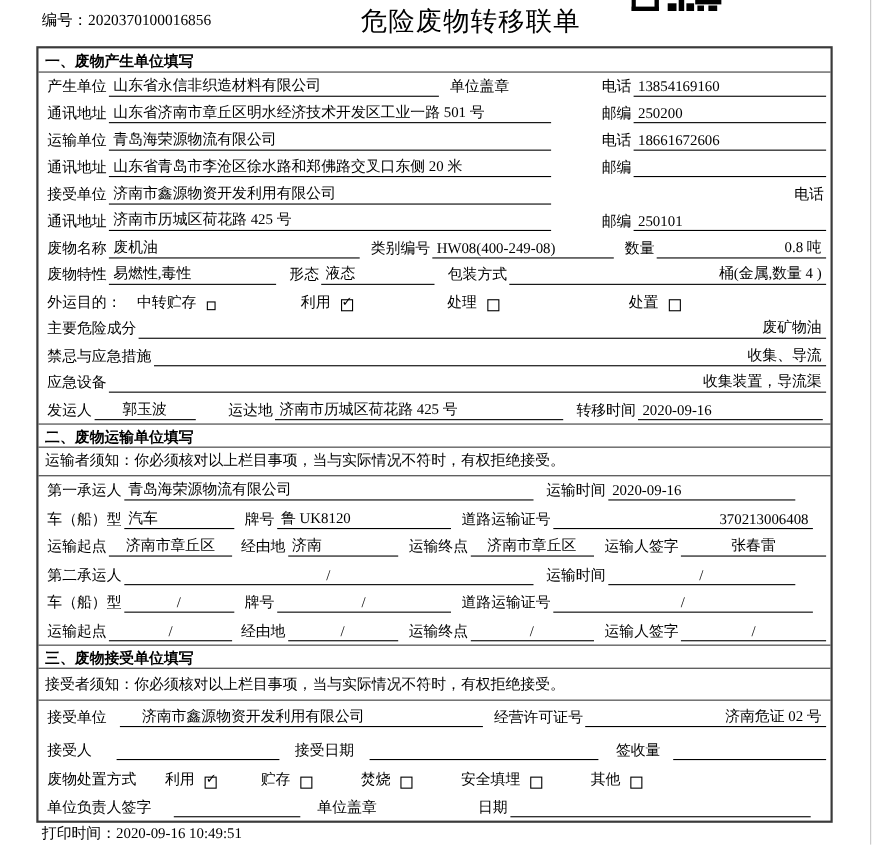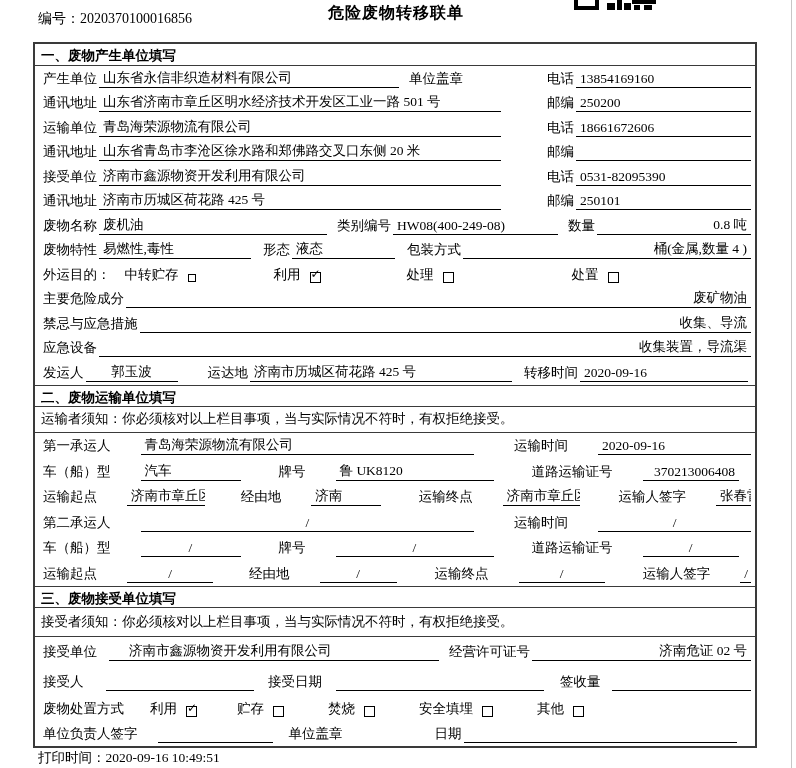--- a/index.html
+++ b/index.html
@@ -4,40 +4,40 @@
 <style>
   * { margin:0; padding:0; box-sizing:border-box; }
   html,body { width:796px; height:768px; background:#ffffff; overflow:hidden; }
   body {
     position:relative;
     font-family:"Liberation Serif","DejaVu Serif",serif;
     color:#000;
     font-size:13.5px;
   }
   .doc-no { position:absolute; left:38px; top:10px; font-size:14px; white-space:nowrap; }
-  .title  { position:absolute; left:328px; top:3px; font-size:16px; font-weight:bold;
+  .title  { position:absolute; left:328px; top:3px; font-size:24px; font-weight:normal;
             font-family:"DejaVu Sans","Liberation Sans",sans-serif; letter-spacing:1px; white-space:nowrap; }
   .qr     { position:absolute; left:574px; top:0; }
   .edge-line { position:absolute; left:791px; top:0; width:1px; height:768px; background:#c7c7c7; }
 
   .sheet {
     position:absolute; left:33px; top:42px; width:724px;
     border:2px solid #3a3a3a; background:#fff;
   }
   .sec-head {
     font-family:"DejaVu Sans","Liberation Sans",sans-serif;
     font-weight:bold; font-size:13.5px;
     padding:3px 6px 4px 6px; height:22px;
     border-bottom:1.5px solid #3a3a3a;
   }
   .sec-head.mid { border-top:1.5px solid #3a3a3a; }
   .notice { height:26px; display:flex; align-items:center; padding:0 6px;
             border-bottom:1.5px solid #3a3a3a; white-space:nowrap; }
   .r { display:flex; align-items:flex-end; padding:0 4px 3px 6px; height:24.5px; }
-  .r2 { height:25.5px;gap:28px; }
+  .r2 { height:25.5px; }
   .l { white-space:nowrap; padding:0 2px; }
   .u { border-bottom:1px solid #000; white-space:nowrap; padding:0 4px; min-height:17px; overflow:hidden; }
   .f { flex:1 1 auto;text-align:right; }
   .c { text-align:center; }
   .sp { flex:1 1 auto; }
 
   .cb { width:11px; height:11px; border:1.5px solid #000; display:inline-block;
         margin:0 0 1px 7px; position:relative; flex:0 0 auto; }
   .cb.sm { width:8px; height:8px; margin-bottom:2px; }
   .ck { position:absolute; top:-5px; left:0px; font-size:12px; font-weight:bold;
@@ -101,21 +101,20 @@
     <span class="sp"></span>
     <span class="l">邮编</span>
     <span class="u" style="width:175px"></span>
   </div>
 
   <div class="r">
     <span class="l">接受单位</span>
     <span class="u" style="width:402px">济南市鑫源物资开发利用有限公司</span>
     <span class="sp"></span>
     <span class="l">电话</span>
-    <span class="u" style="width:175px">0531-82095390</span>
   </div>
 
   <div class="r">
     <span class="l">通讯地址</span>
     <span class="u" style="width:402px">济南市历城区荷花路 425 号</span>
     <span class="sp"></span>
     <span class="l">邮编</span>
     <span class="u" style="width:175px">250101</span>
   </div>
 

